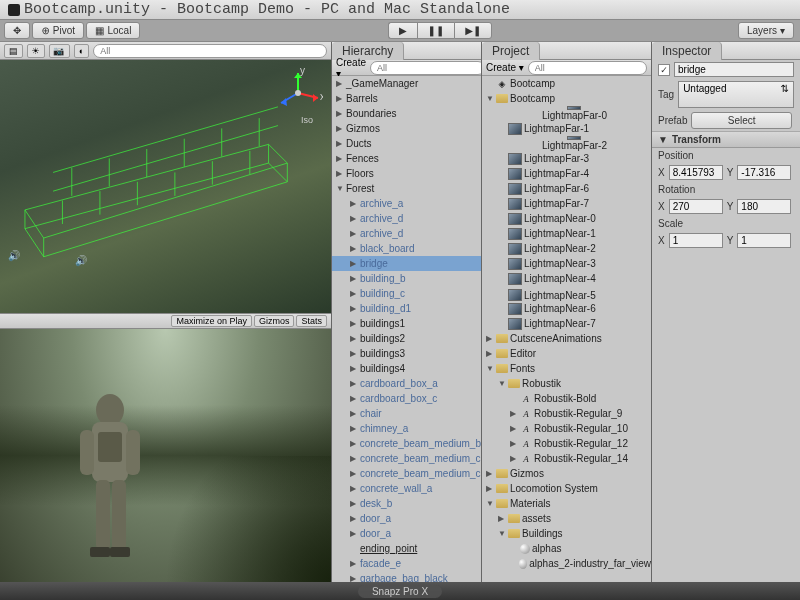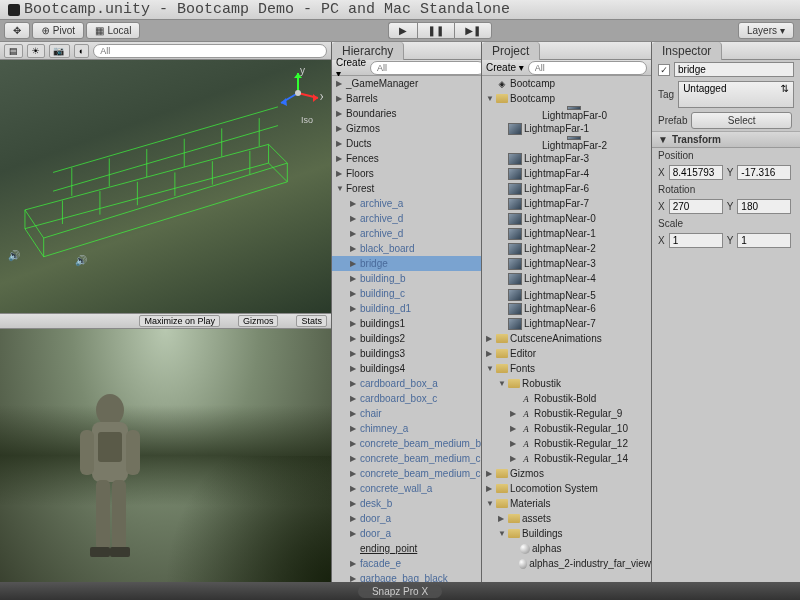--- a/index.html
+++ b/index.html
@@ -24,21 +24,21 @@
 .scene-toolbar .mini { padding: 1px 4px; font-size: 9px; background: #ddd; border: 1px solid #999; border-radius: 2px; }
 .search-mini { flex: 1; background: #fff; border: 1px solid #999; border-radius: 8px; height: 14px; padding: 0 6px; font-size: 9px; }
 
 .viewport { flex: 1; background: linear-gradient(160deg, #4a5a4a 0%, #3a4a3a 30%, #5a6a4a 60%, #2a3a2a 100%); position: relative; overflow: hidden; }
 .wireframe { position: absolute; inset: 0; }
 .wireframe svg { width: 100%; height: 100%; }
 .gizmo { position: absolute; top: 8px; right: 8px; width: 50px; height: 50px; }
 .iso-label { position: absolute; top: 55px; right: 18px; color: #ccc; font-size: 9px; }
 .speaker-icon { position: absolute; width: 16px; height: 16px; color: #eee; }
 
-.game-bar { height: 16px; background: linear-gradient(#e0e0e0,#c8c8c8); display: flex; align-items: center; justify-content: flex-end; padding: 0 4px; gap: 18px; border-top: 1px solid #888; border-bottom: 1px solid #888; }
+.game-bar { height: 16px; background: linear-gradient(#e0e0e0,#c8c8c8); display: flex; align-items: center; justify-content: flex-end; padding: 0 4px; gap: 2px; border-top: 1px solid #888; border-bottom: 1px solid #888; }
 .game-bar .mini { font-size: 9px; padding: 0 4px; background: #ddd; border: 1px solid #999; border-radius: 2px; }
 
 .game-view { flex: 1; background: radial-gradient(ellipse at top, #b8c8b0 0%, #7a8a70 40%, #3a4230 100%); position: relative; overflow: hidden; }
 .soldier { position: absolute; bottom: 0; left: 60px; width: 100px; height: 200px; }
 .tree-line { position: absolute; top: 30%; left: 0; right: 0; height: 40%; background: linear-gradient(transparent, rgba(30,40,20,0.7), transparent); }
 .foliage-fg { position: absolute; bottom: 0; right: 0; width: 60%; height: 50%; background: radial-gradient(circle at bottom right, rgba(20,30,10,0.9), transparent 70%); }
 
 .panel { display: flex; flex-direction: column; border-left: 1px solid #666; background: #c8c8c8; }
 .panel-tab { height: 18px; background: linear-gradient(#e8e8e8,#d0d0d0); border-bottom: 1px solid #888; display: flex; align-items: center; }
 .panel-tab .tab { padding: 2px 10px; background: #c8c8c8; border-right: 1px solid #999; border-top-left-radius: 4px; border-top-right-radius: 4px; font-size: 12px; color: #333; }

